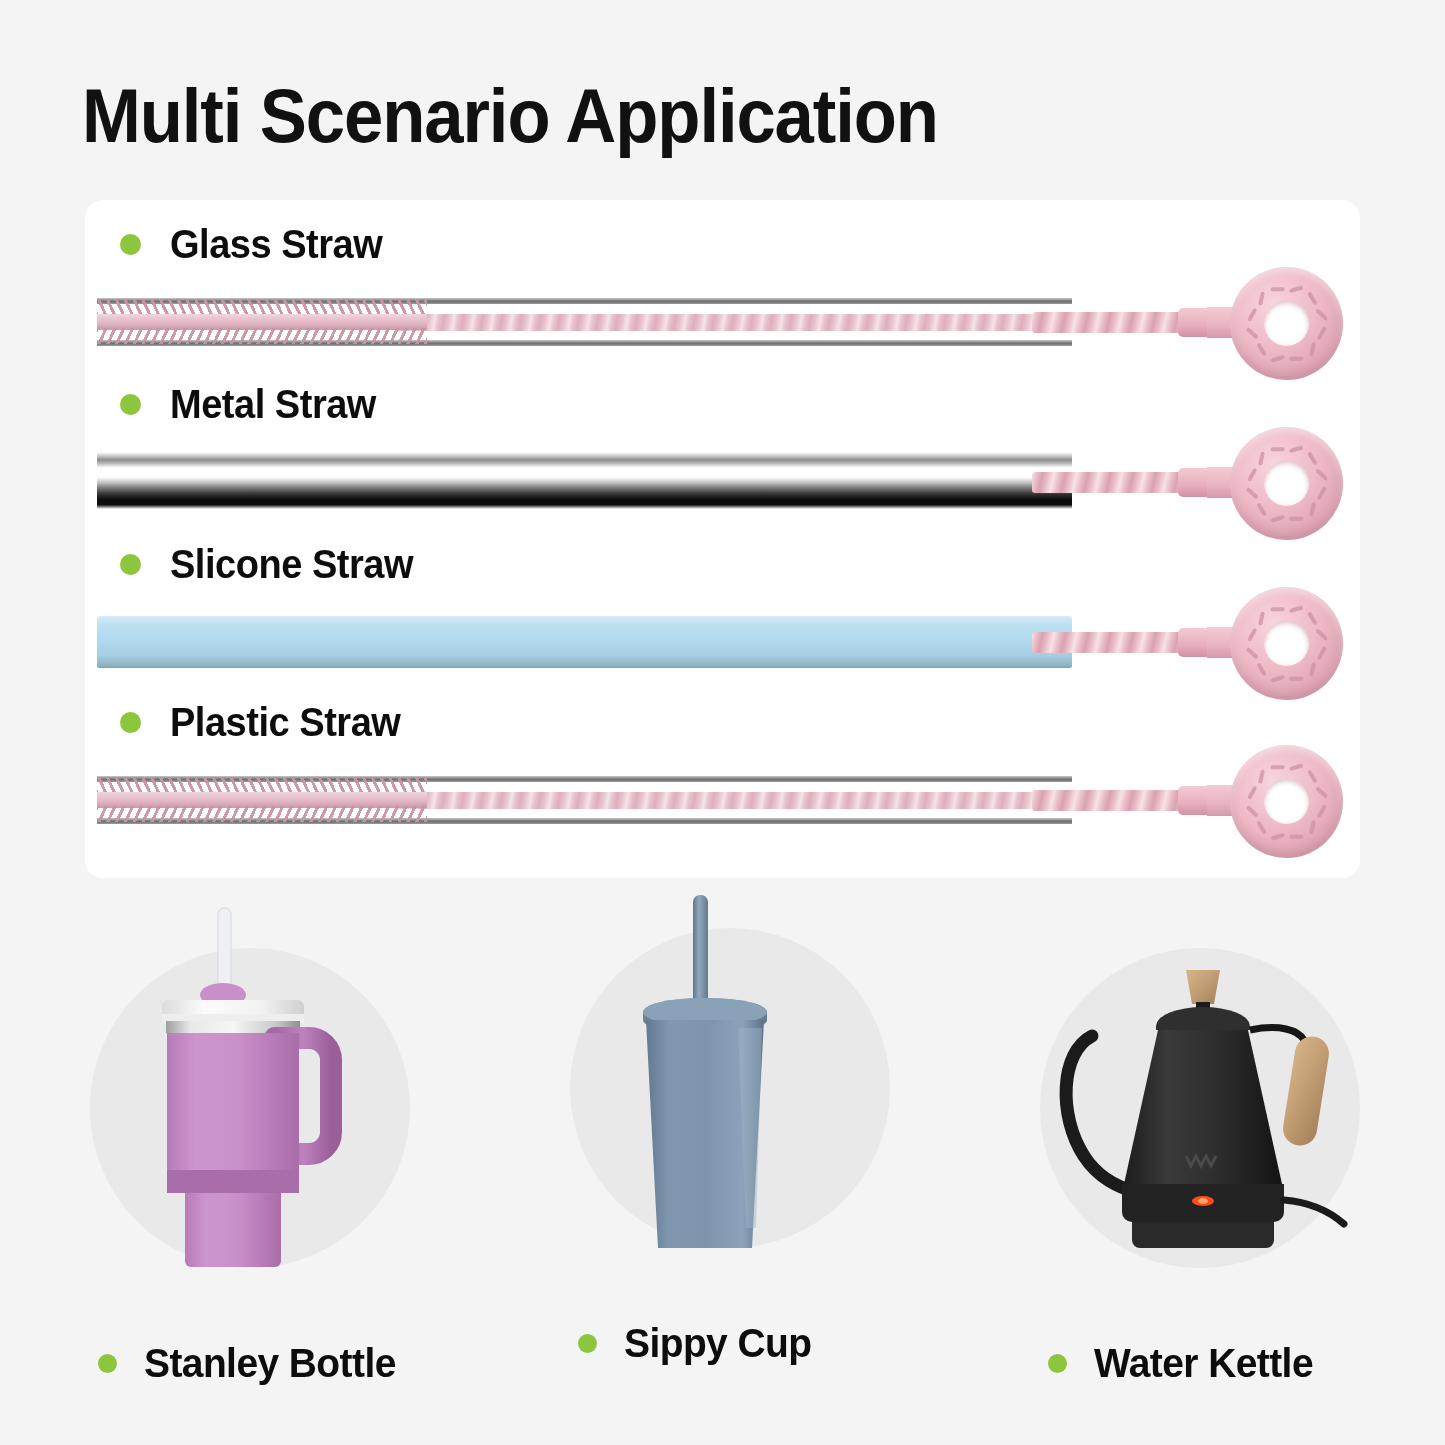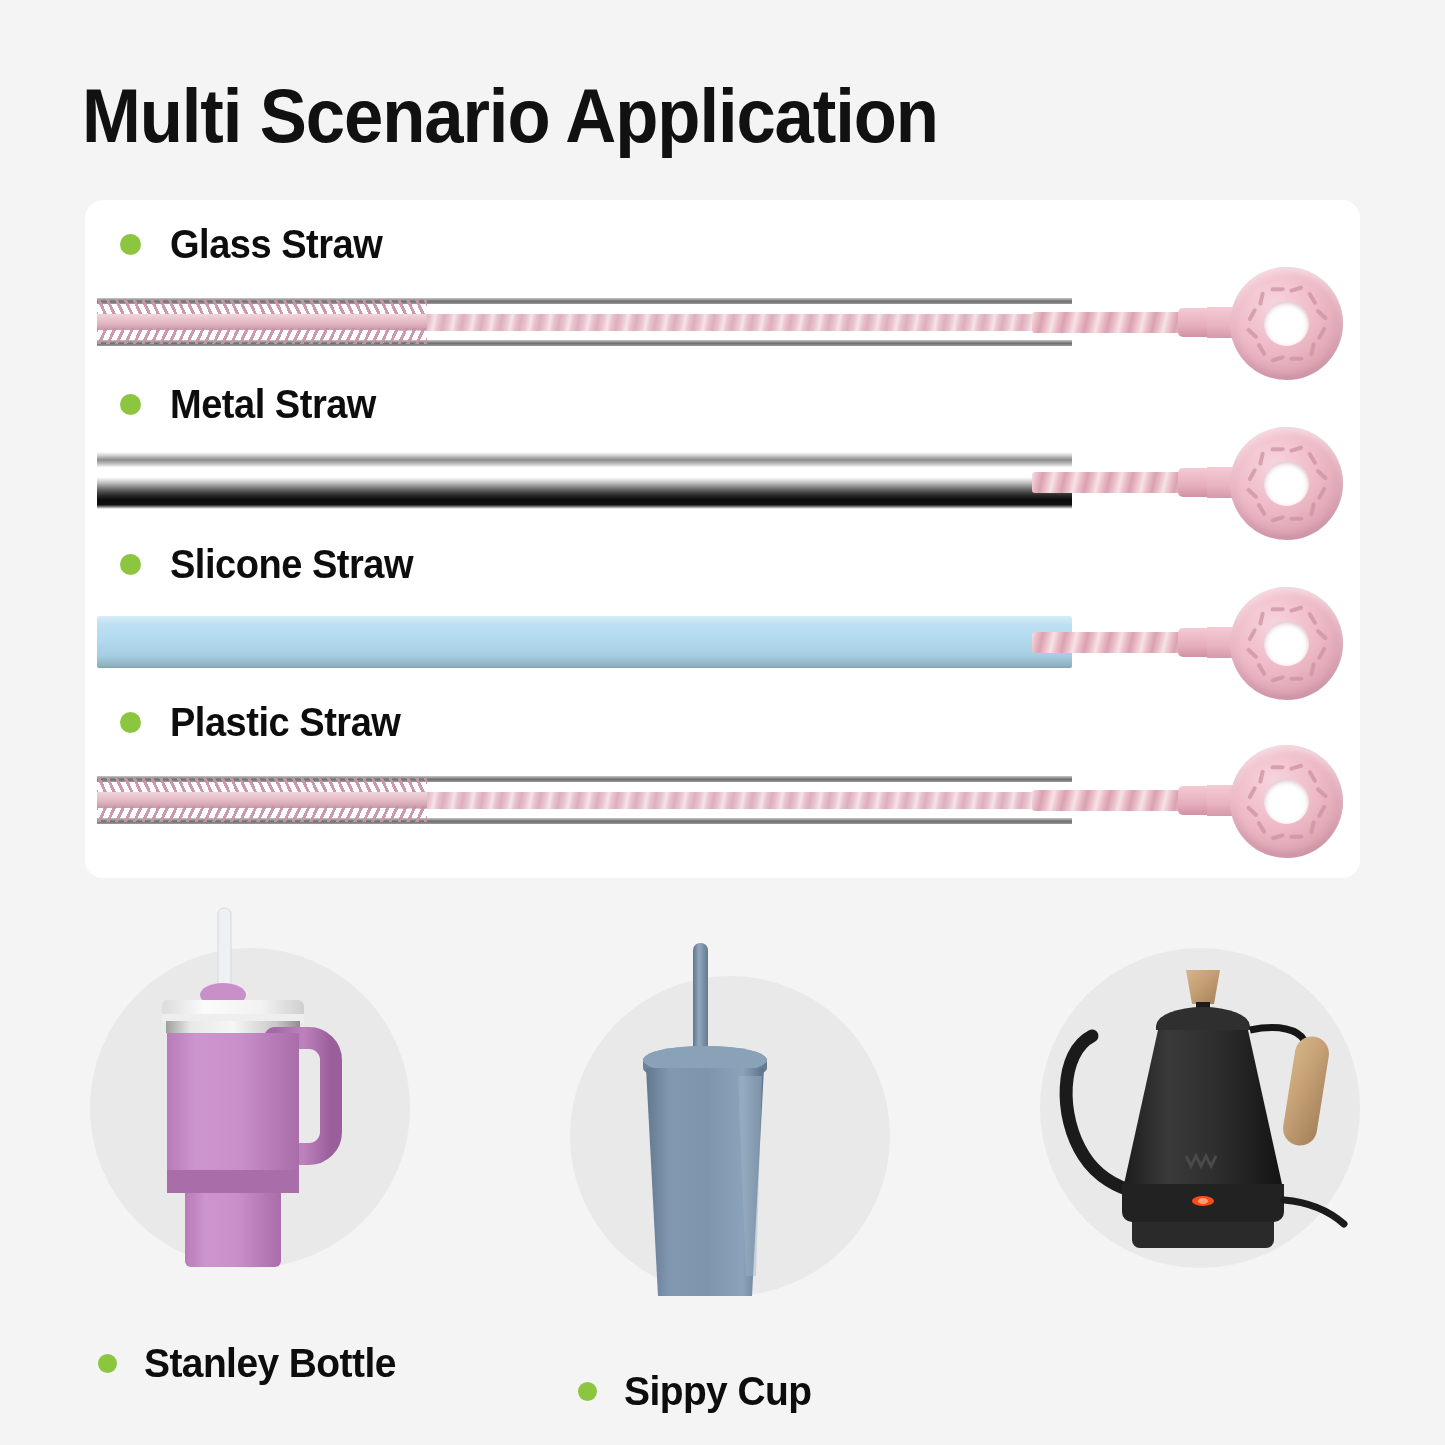--- a/index.html
+++ b/index.html
@@ -307,21 +307,21 @@
   .product-label-text {
     font-size: 41px;
     font-weight: 700;
     color: #0d0d0d;
     letter-spacing: -0.6px;
     transform: scaleX(0.95);
     transform-origin: left center;
   }
 
   .prod-0 { left: 90px;  top: 948px; }
-  .prod-1 { left: 570px; top: 976px; text-align: right; }
+  .prod-1 { left: 570px; top: 928px; text-align: right; }
   .prod-2 { left: 1040px;top: 948px; }
 
   .art { position: absolute; left: 0; top: 0; width: 320px; height: 320px; overflow: visible; }
 </style>
 </head>
 <body>
 
 <div class="page-title">Multi Scenario Application</div>
 
 <div class="straw-card">
@@ -587,13 +587,17 @@
 
     <ellipse cx="163" cy="253" rx="11" ry="5" fill="#ff4b15"></ellipse>
     <ellipse cx="163" cy="253" rx="5" ry="3" fill="#ffa070"></ellipse>
 
     <path d="M92 274 h142 v18 a8 8 0 0 1 -8 8 h-126 a8 8 0 0 1 -8 -8 z" fill="#2a2a2a"></path>
 
     <path d="M244 252 C 268 254, 288 262, 304 276" fill="none" stroke="#1b1b1b" stroke-width="7" stroke-linecap="round"></path>
 
     <path d="M146 208 l5 10 l5 -10 l5 10 l5 -10 l5 10 l5 -10" fill="none" stroke="#4a4a4a" stroke-width="3"></path>
   </svg>
+  <div class="product-label">
+    <span class="bullet"></span>
+    <span class="product-label-text">Water Kettle</span>
+  </div>
 </div>
 
 </body></html>

